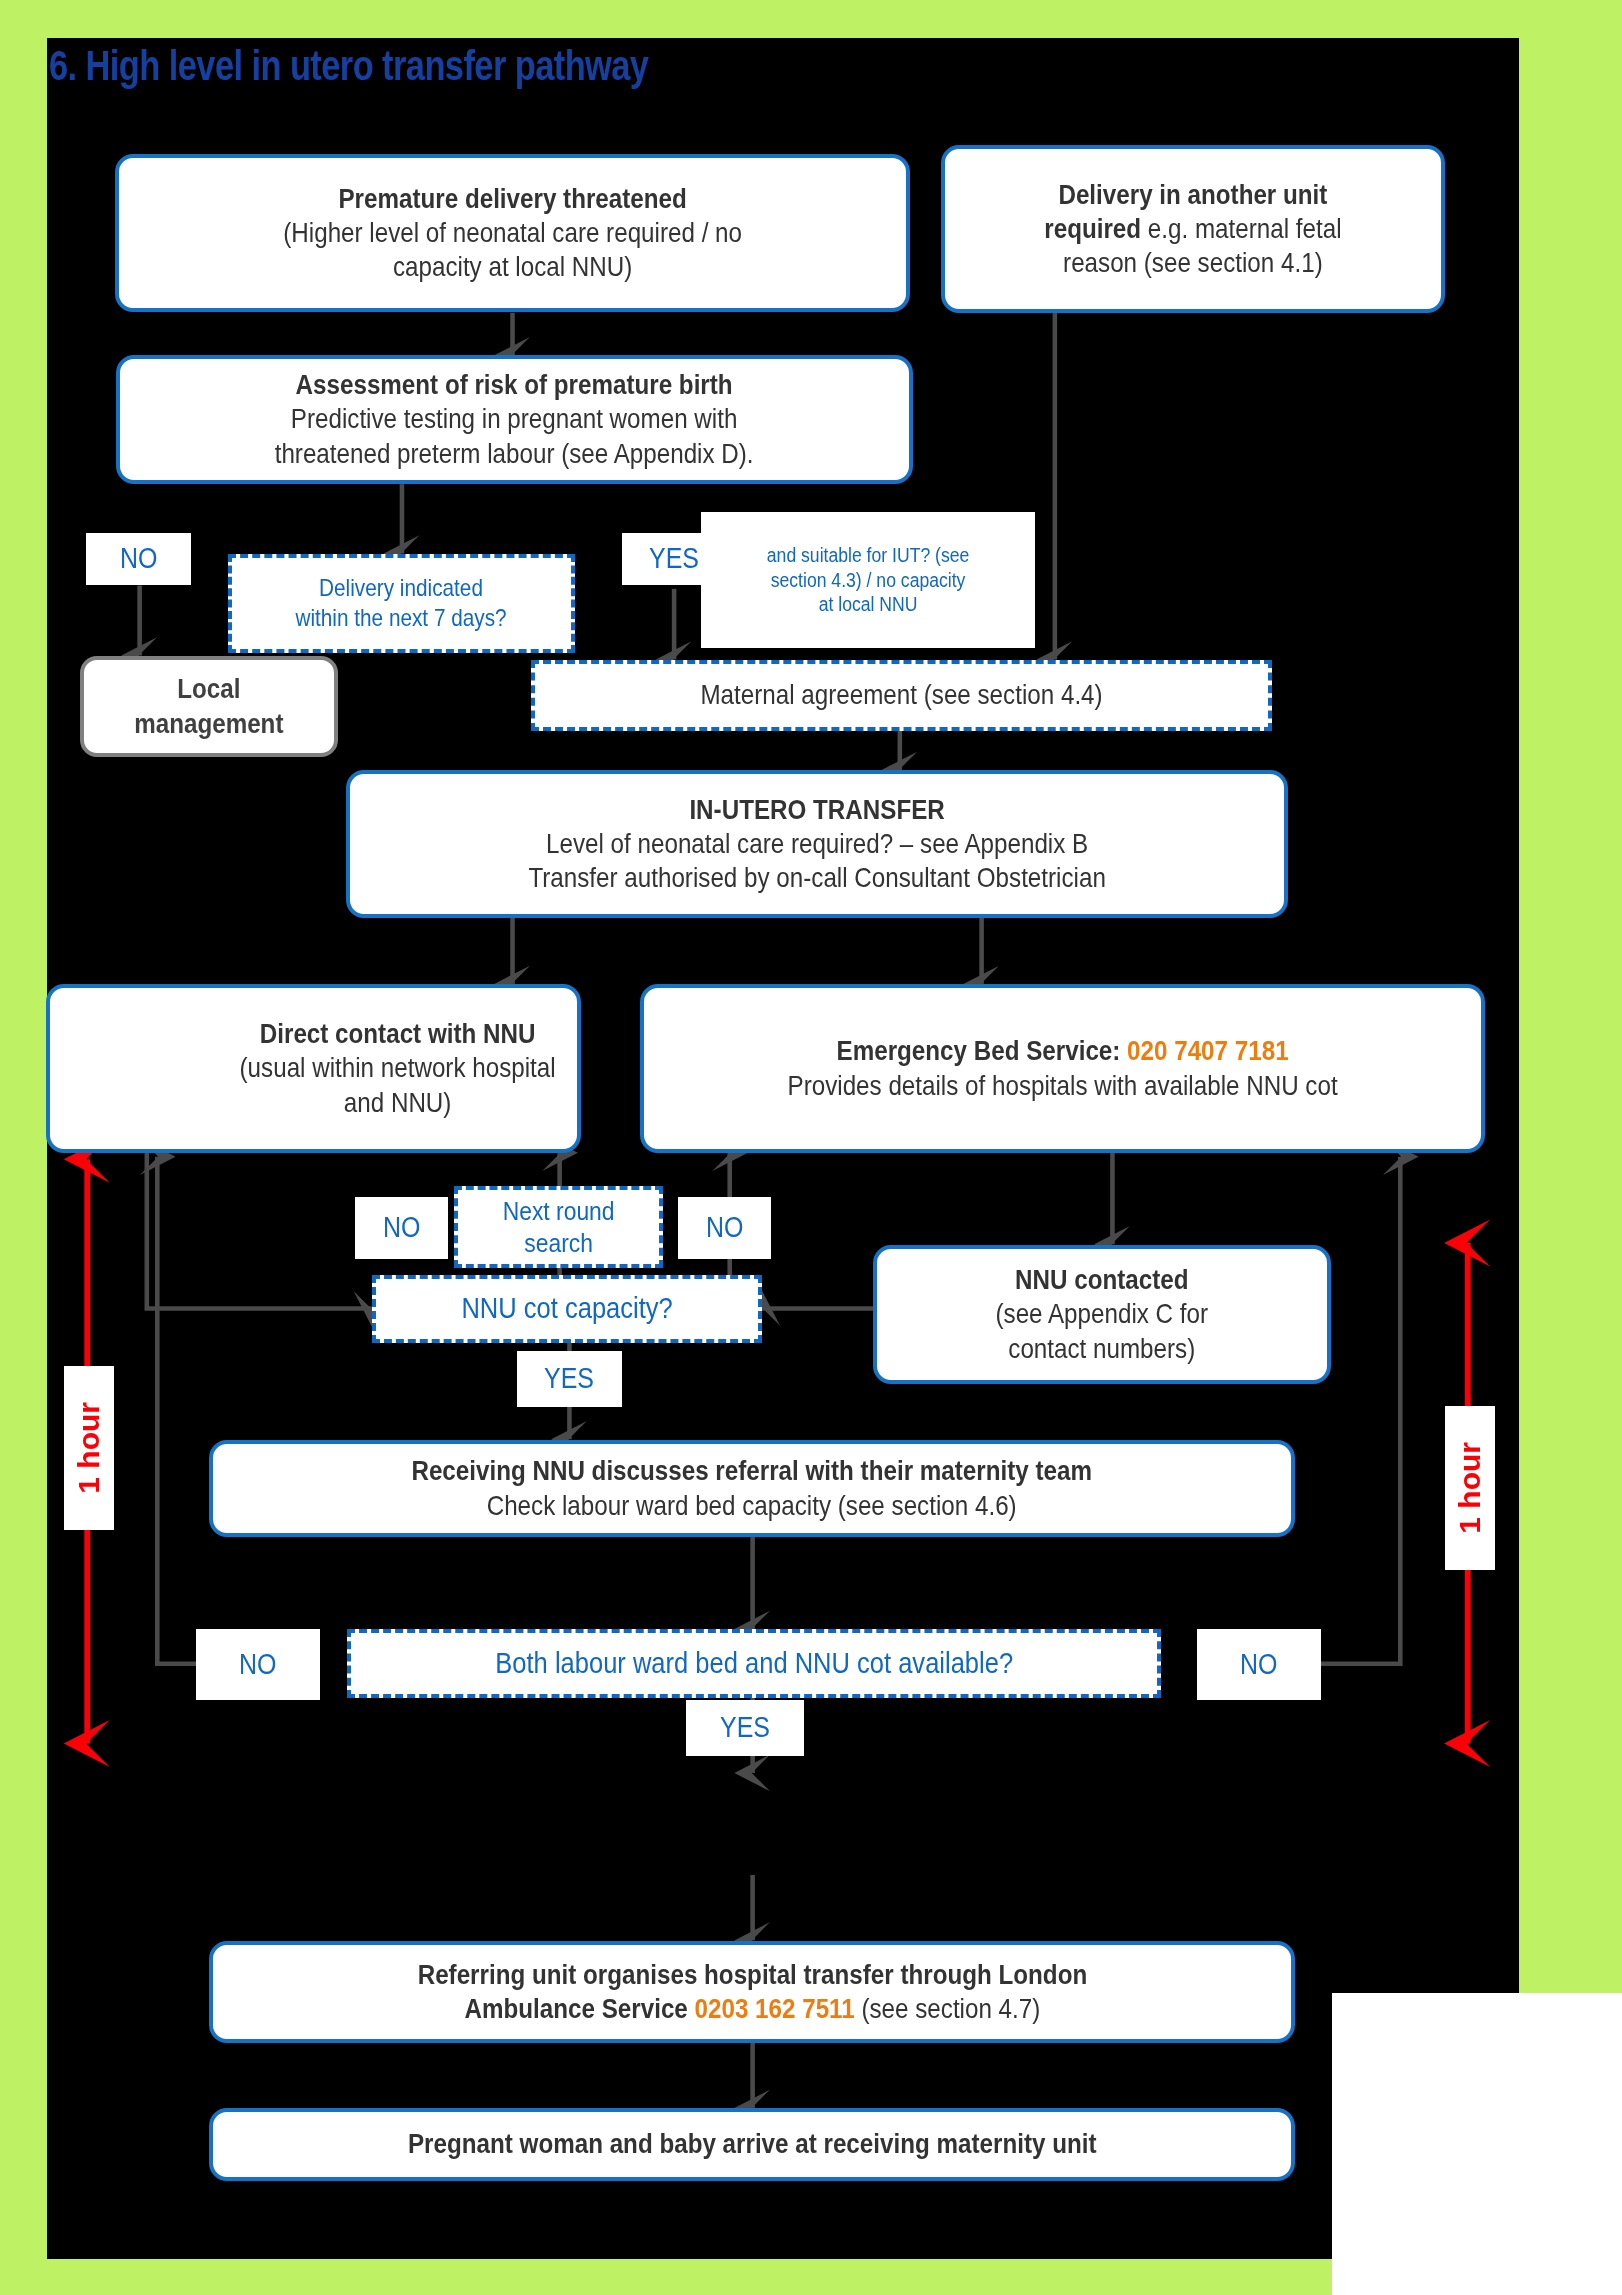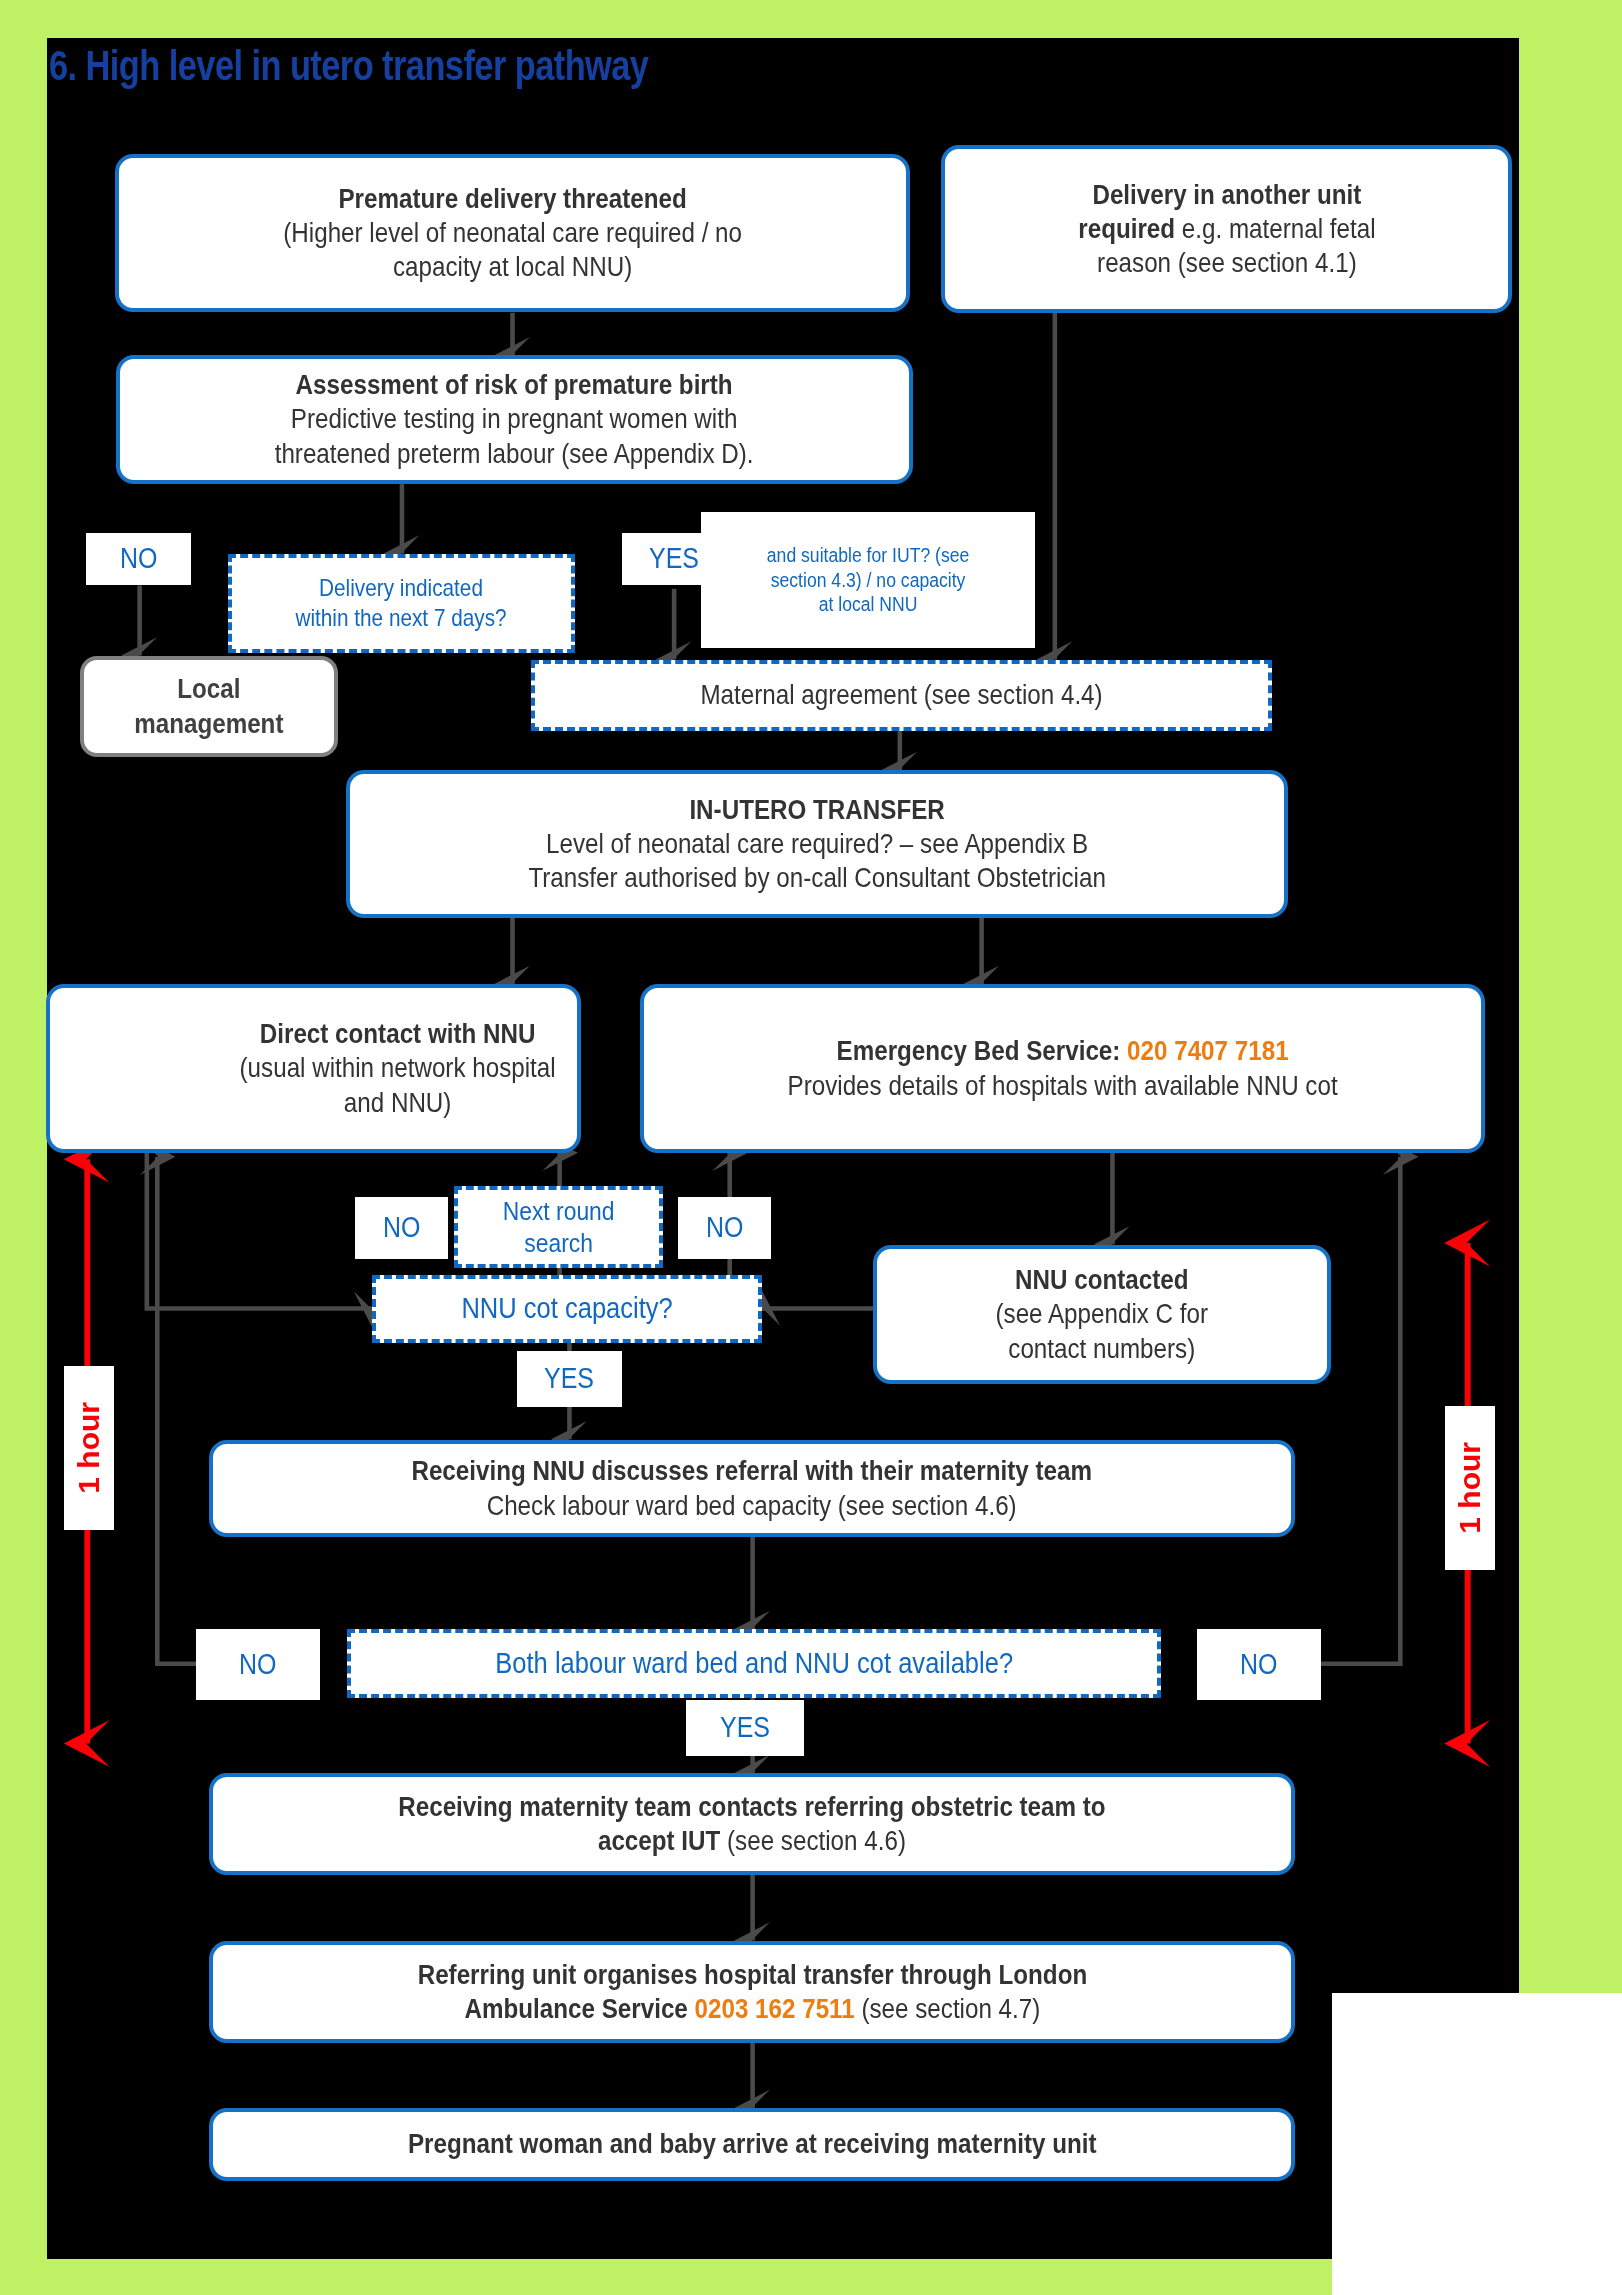--- a/index.html
+++ b/index.html
@@ -94,21 +94,21 @@
   </svg>
 
   <div class="node rbox" style="left:115px;top:154px;width:795px;height:158px;">
     <span class="tx2" style="font-size:27.5px;">
       <span style="font-weight:bold;">Premature delivery threatened</span><br>
       <span>(Higher level of neonatal care required / no</span><br>
       <span>capacity at local NNU)</span>
     </span>
   </div>
 
-  <div class="node rbox" style="left:941px;top:145px;width:571px;height:168px;">
+  <div class="node rbox" style="left:941px;top:145px;width:504px;height:168px;">
     <span class="tx2" style="font-size:27.5px;">
       <b>Delivery in another unit</b><br>
       <b>required</b><span> e.g. maternal fetal</span><br>
       <span>reason  (see section 4.1)</span>
     </span>
   </div>
 
   <div class="node rbox" style="left:116px;top:355px;width:797px;height:129px;">
     <span class="tx2" style="font-size:27.5px;">
       <b>Assessment of risk of premature birth</b><br>
@@ -221,26 +221,20 @@
   </div>
 
   <div class="lbl" style="left:1197px;top:1629px;width:124px;height:71px;">
     <span class="tx" style="font-size:29px;">NO</span>
   </div>
 
   <div class="lbl" style="left:686px;top:1700px;width:118px;height:56px;">
     <span class="tx" style="font-size:29px;">YES</span>
   </div>
 
-  <div class="node rbox" style="left:209px;top:1773px;width:1086px;height:102px;">
-    <span class="tx2" style="font-size:27.5px;">
-      <b>Receiving maternity team contacts referring obstetric team to</b><br>
-      <b>accept IUT</b><span> (see section 4.6)</span>
-    </span>
-  </div>
 
   <div class="node rbox" style="left:209px;top:1941px;width:1086px;height:102px;">
     <span class="tx2" style="font-size:27.5px;">
       <b>Referring unit organises hospital transfer through London</b><br>
       <b>Ambulance Service </b><span class="org">0203 162 7511</span><span> (see section 4.7)</span>
     </span>
   </div>
 
   <div class="node rbox" style="left:209px;top:2108px;width:1086px;height:73px;">
     <span class="tx2" style="font-size:27.5px;font-weight:bold;">Pregnant woman and baby arrive at receiving maternity unit</span>

